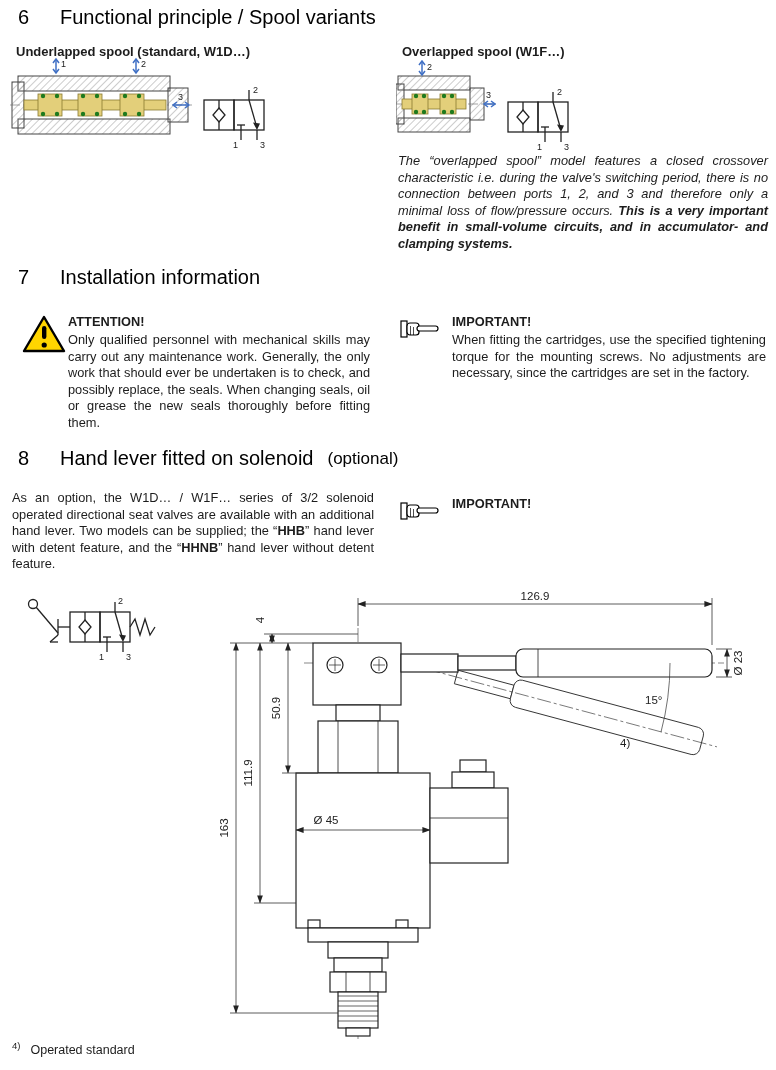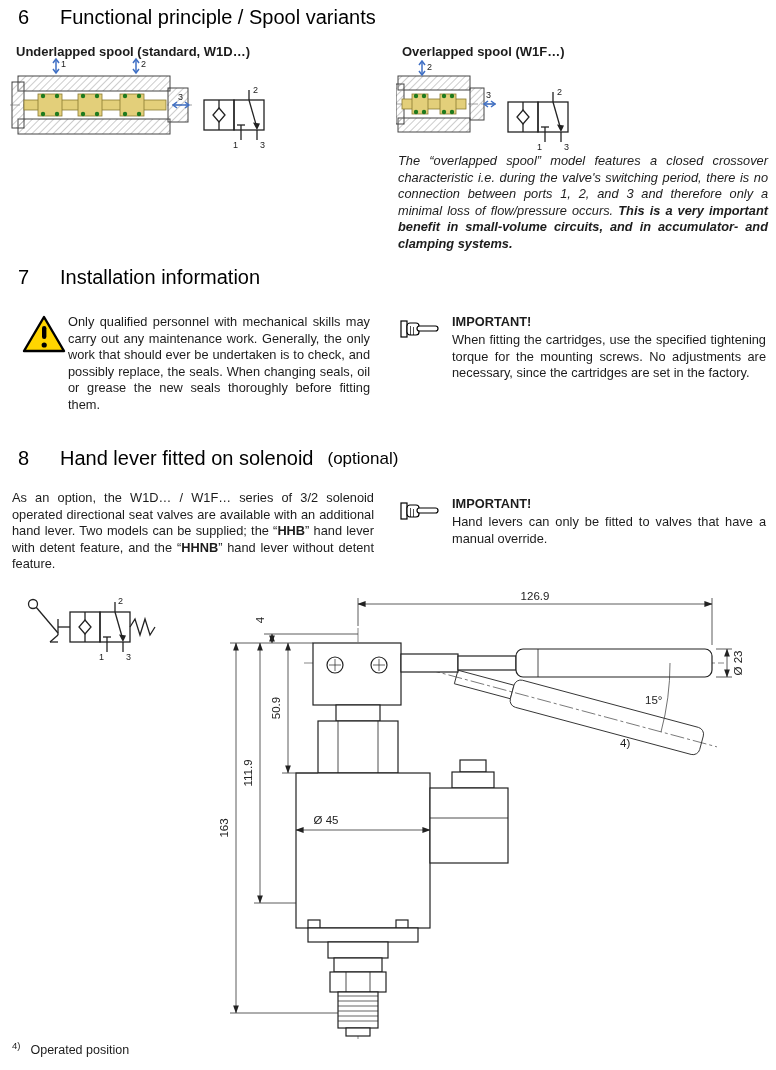--- a/index.html
+++ b/index.html
@@ -172,20 +172,21 @@
   <span>Installation information</span>
 </div>
 
 <svg class="abs" style="left:22px; top:314px;" width="44" height="40" viewBox="0 0 44 40">
   <path d="M22 3 L42 37 L2 37 Z" stroke="#000" stroke-width="2.4" stroke-linejoin="round" fill="#ffd500"></path>
   <rect x="20" y="12" width="4.4" height="13" rx="2.2" fill="#000"></rect>
   <circle cx="22.2" cy="31" r="2.6" fill="#000"></circle>
 </svg>
 
 <div class="abs" style="left:68px; top:314px; width:302px;">
+  <p class="note-heading">ATTENTION!</p>
   <p class="body-text">Only qualified personnel with mechanical skills may carry out any maintenance work. Generally, the only work that should ever be undertaken is to check, and possibly replace, the seals. When changing seals, oil or grease the new seals thoroughly before fitting them.</p>
 </div>
 
 <svg class="abs" style="left:400px; top:318px;" width="40" height="22" viewBox="0 0 40 22">
   <rect x="1" y="3" width="6" height="16" fill="#fff" stroke="#000" stroke-width="1.2"></rect>
   <rect x="7" y="5" width="12" height="12" rx="3" fill="#fff" stroke="#000" stroke-width="1.2"></rect>
   <rect x="17" y="8" width="21" height="5" rx="2.5" fill="#fff" stroke="#000" stroke-width="1.2"></rect>
   <line x1="10.5" y1="8" x2="10.5" y2="17" stroke="#000" stroke-width="0.7"></line>
   <line x1="13.5" y1="9" x2="13.5" y2="17" stroke="#000" stroke-width="0.7"></line>
 </svg>
@@ -208,21 +209,20 @@
 <svg class="abs" style="left:400px; top:500px;" width="40" height="22" viewBox="0 0 40 22">
   <rect x="1" y="3" width="6" height="16" fill="#fff" stroke="#000" stroke-width="1.2"></rect>
   <rect x="7" y="5" width="12" height="12" rx="3" fill="#fff" stroke="#000" stroke-width="1.2"></rect>
   <rect x="17" y="8" width="21" height="5" rx="2.5" fill="#fff" stroke="#000" stroke-width="1.2"></rect>
   <line x1="10.5" y1="8" x2="10.5" y2="17" stroke="#000" stroke-width="0.7"></line>
   <line x1="13.5" y1="9" x2="13.5" y2="17" stroke="#000" stroke-width="0.7"></line>
 </svg>
 
 <div class="abs" style="left:452px; top:496px; width:314px;">
   <p class="note-heading">IMPORTANT!</p>
-  <p class="body-text">Hand levers can only be fitted to valves that have a manual override.</p>
 </div>
 
 <svg class="abs" style="left:10px; top:592px;" width="170" height="78" viewBox="0 0 170 78">
   <g stroke="#222" stroke-width="1.3" fill="none">
     <rect x="60" y="20" width="30" height="30"></rect>
     <rect x="90" y="20" width="30" height="30"></rect>
     <path d="M75 28 L81 35 L75 42 L69 35 Z"></path>
     <line x1="75" y1="20" x2="75" y2="28"></line>
     <line x1="75" y1="42" x2="75" y2="50"></line>
     <line x1="105" y1="20" x2="113" y2="48"></line>
@@ -342,14 +342,14 @@
   <text x="72" y="118" class="dim-text" text-anchor="middle" transform="rotate(-90 72 118)">50.9</text>
   <text x="44" y="183" class="dim-text" text-anchor="middle" transform="rotate(-90 44 183)">111.9</text>
   <text x="20" y="238" class="dim-text" text-anchor="middle" transform="rotate(-90 20 238)">163</text>
   <text x="118" y="234" class="dim-text" text-anchor="middle">Ø 45</text>
   <text x="534" y="73" class="dim-text" text-anchor="middle" transform="rotate(-90 534 73)">Ø 23</text>
   <text x="437" y="114" class="dim-text">15°</text>
   <text x="412" y="157" class="dim-text">4)</text>
 </svg>
 
 <p class="abs footnote" style="left:12px; top:1040px;">
-  <sup>4)</sup><span>Operated position</span>
+  <sup>4)</sup><span>Operated standard</span>
 </p>
 
 </body></html>

